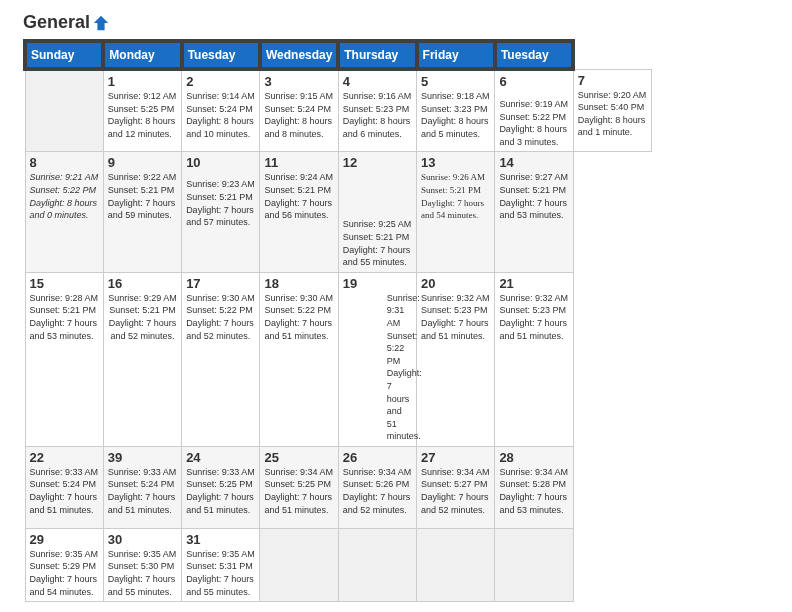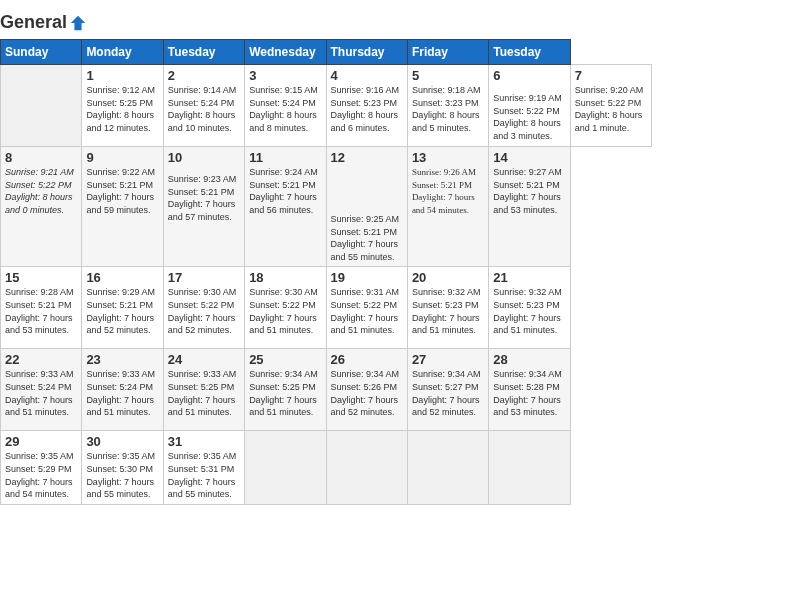--- a/index.html
+++ b/index.html
@@ -6,21 +6,21 @@
     body {
       font-family: Arial, sans-serif;
       background: #fff;
       width: 792px;
       height: 612px;
       overflow: hidden;
     }
     .page {
       width: 668px;
       height: 612px;
-      padding: 12px 16px 12px 0;
+      padding: 12px 16px 12px 23px;
       background: #fff;
     }
     .header {
       display: flex;
       justify-content: space-between;
       align-items: flex-start;
       margin-bottom: 8px;
     }
     .logo {
       display: flex;
@@ -59,21 +59,21 @@
       border-collapse: collapse;
       table-layout: fixed;
     }
     .calendar th {
       background: #1a6fc4;
       color: #fff;
       font-size: 12px;
       font-weight: bold;
       padding: 5px 4px;
       text-align: left;
-      border: 1px solid #404040;
+      border: 4px solid #404040;
     }
     .calendar td {
       border: 1px solid #ccc;
       vertical-align: top;
       padding: 3px 4px;
       font-size: 9.5px;
       color: #333;
       height: 82px;
       background: #fff;
     }
@@ -171,21 +171,21 @@
           <td>
             <span class="day-num">6</span>
             <div class="day-info" style="white-space: pre-line; margin-top: 9px;">Sunrise: 9:19 AM
 Sunset: 5:22 PM
 Daylight: 8 hours
 and 3 minutes.</div>
           </td>
           <td>
             <span class="day-num">7</span>
             <div class="day-info" style="white-space: pre-line;">Sunrise: 9:20 AM
-Sunset: 5:22 PM
+Sunset: 5:40 PM
 Daylight: 8 hours
 and 1 minute.</div>
           </td>
         </tr>
         <tr>
           <td>
             <span class="day-num">8</span>
             <div class="day-info" style="white-space: pre-line; font-style: italic;">Sunrise: 9:21 AM
 Sunset: 5:22 PM
 Daylight: 8 hours
@@ -237,42 +237,42 @@
         <tr>
           <td>
             <span class="day-num">15</span>
             <div class="day-info" style="white-space: pre-line;">Sunrise: 9:28 AM
 Sunset: 5:21 PM
 Daylight: 7 hours
 and 53 minutes.</div>
           </td>
           <td>
             <span class="day-num">16</span>
-            <div class="day-info" style="white-space: pre-line;">Sunrise: 9:29 AM
+            <div class="day-info" style="white-space: pre-line; text-align: center;">Sunrise: 9:29 AM
 Sunset: 5:21 PM
 Daylight: 7 hours
 and 52 minutes.</div>
           </td>
           <td>
             <span class="day-num">17</span>
             <div class="day-info" style="white-space: pre-line;">Sunrise: 9:30 AM
 Sunset: 5:22 PM
 Daylight: 7 hours
 and 52 minutes.</div>
           </td>
           <td>
             <span class="day-num">18</span>
             <div class="day-info" style="white-space: pre-line;">Sunrise: 9:30 AM
 Sunset: 5:22 PM
 Daylight: 7 hours
 and 51 minutes.</div>
           </td>
           <td>
             <span class="day-num">19</span>
-            <div class="day-info" style="white-space: pre-line;">Sunrise: 9:31 AM
+            <div class="day-info" style="white-space: pre-line; margin-left: 44px;">Sunrise: 9:31 AM
 Sunset: 5:22 PM
 Daylight: 7 hours
 and 51 minutes.</div>
           </td>
           <td>
             <span class="day-num">20</span>
             <div class="day-info" style="white-space: pre-line;">Sunrise: 9:32 AM
 Sunset: 5:23 PM
 Daylight: 7 hours
 and 51 minutes.</div>
@@ -287,21 +287,21 @@
         </tr>
         <tr>
           <td>
             <span class="day-num">22</span>
             <div class="day-info" style="white-space: pre-line;">Sunrise: 9:33 AM
 Sunset: 5:24 PM
 Daylight: 7 hours
 and 51 minutes.</div>
           </td>
           <td>
-            <span class="day-num">23</span>
+            <span class="day-num">39</span>
             <div class="day-info" style="white-space: pre-line;">Sunrise: 9:33 AM
 Sunset: 5:24 PM
 Daylight: 7 hours
 and 51 minutes.</div>
           </td>
           <td>
             <span class="day-num">24</span>
             <div class="day-info" style="white-space: pre-line;">Sunrise: 9:33 AM
 Sunset: 5:25 PM
 Daylight: 7 hours

